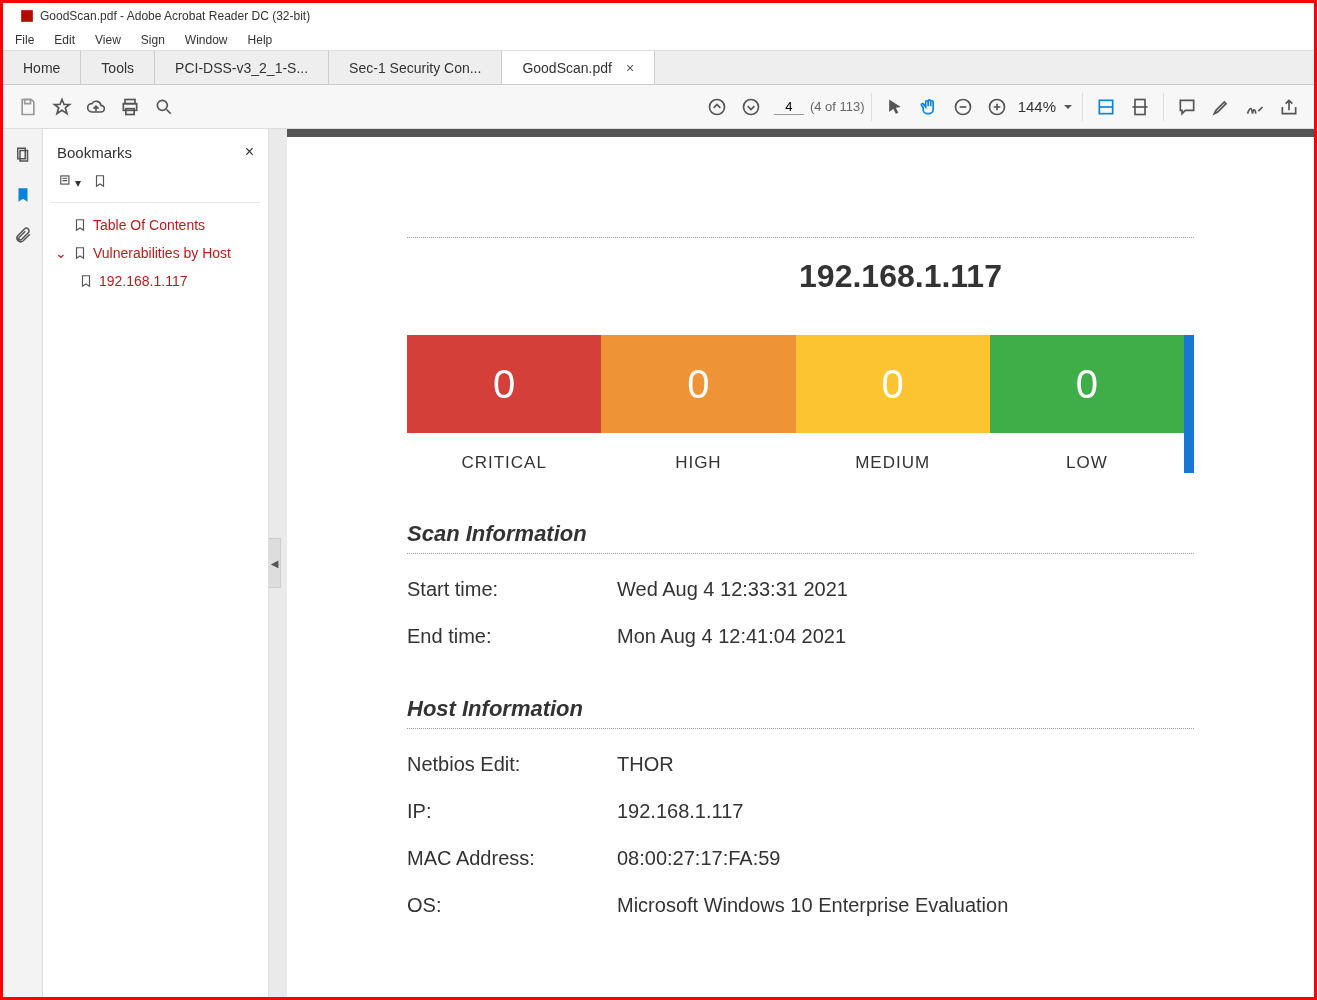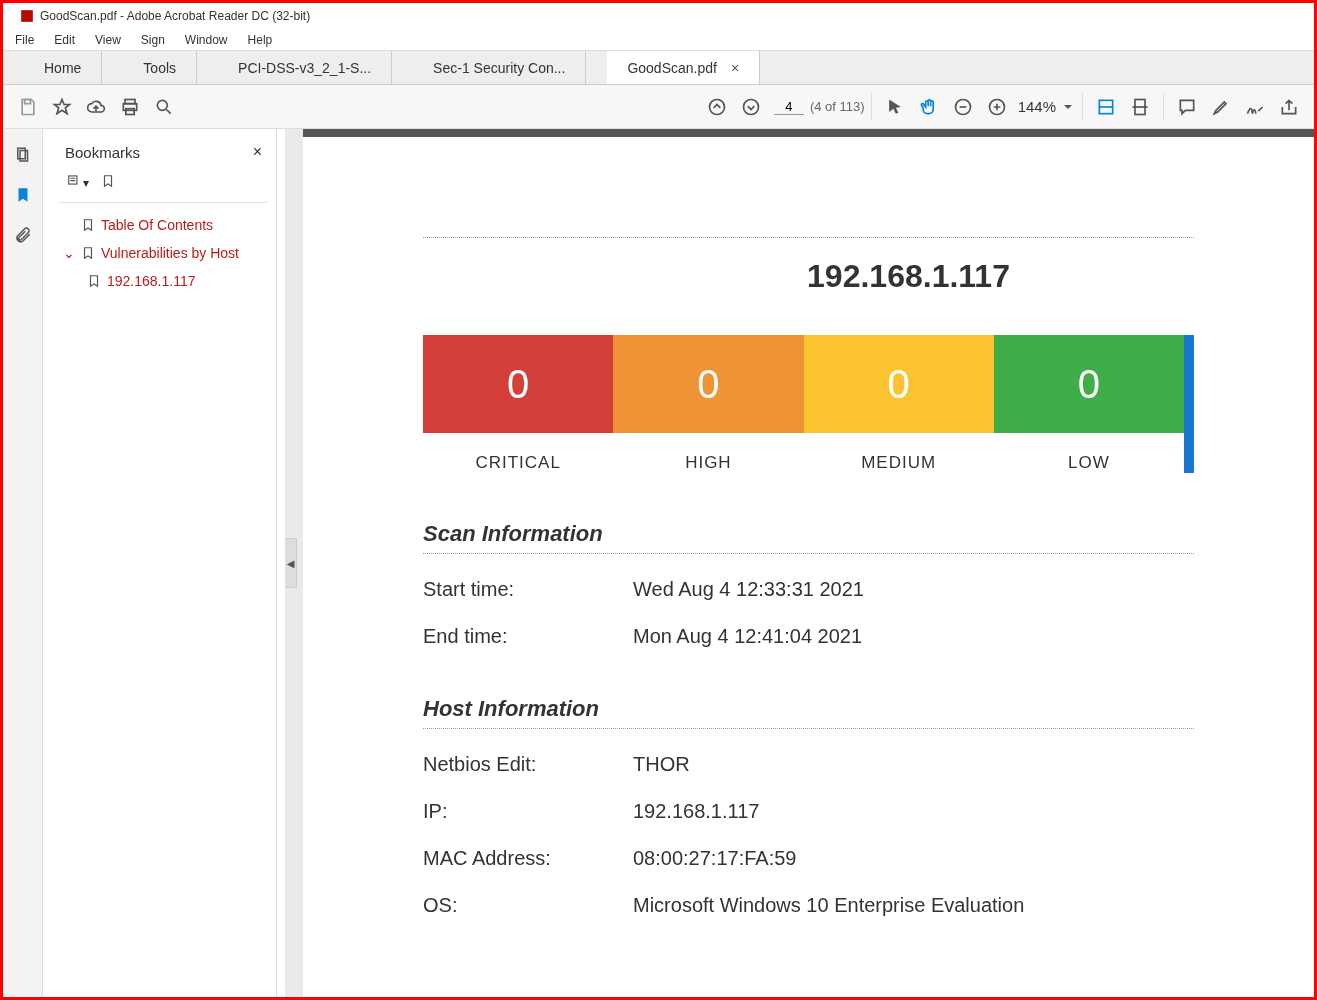--- a/index.html
+++ b/index.html
@@ -2,32 +2,32 @@
 <html><head>
 <meta charset="utf-8">
 <style>
 * { box-sizing: border-box; margin: 0; padding: 0; }
 body { font-family: "Segoe UI", Arial, sans-serif; font-size: 12px; background: #fff; color: #333; width: 1317px; height: 1000px; border: 3px solid red; overflow: hidden; position: relative; }
 .titlebar { height: 26px; display: flex; align-items: center; padding: 0 17px; font-size: 12px; background: #fff; }
 .titlebar .app-icon { width: 14px; height: 14px; margin-right: 6px; }
 .menubar { height: 22px; display: flex; align-items: center; padding: 0 2px; font-size: 12px; background: #fff; border-bottom: 1px solid #ddd; }
 .menubar span { padding: 2px 10px; cursor: default; }
 .tabbar { height: 34px; background: #eee; display: flex; align-items: stretch; border-bottom: 1px solid #ccc; }
-.tab, .hometab { display: flex; align-items: center; padding: 0 20px; font-size: 14px; border-right: 1px solid #ccc; background: #eee; position: relative; margin-left: 21px; }
+.tab, .hometab { display: flex; align-items: center; padding: 0 20px; font-size: 14px; border-right: 1px solid #ccc; background: #eee; position: relative; }
 .tab.active { background: #fff; }
 .tab .close { margin-left: 14px; font-size: 14px; color: #555; }
 .toolbar { height: 44px; background: #f7f7f7; border-bottom: 1px solid #ddd; display: flex; align-items: center; padding: 0 8px; }
 .tool-icon { width: 34px; height: 34px; display: flex; align-items: center; justify-content: center; color: #555; cursor: pointer; }
 .tool-icon svg { width: 20px; height: 20px; }
 .toolbar .sep { width: 1px; height: 28px; background: #ddd; margin: 0 6px; }
 .toolbar .spacer { flex: 1; }
 .pagein { width: 30px; text-align: center; border: none; border-bottom: 1px solid #999; background: transparent; font-size: 13px; margin: 0 6px; }
 .pageof { font-size: 13px; color: #666; }
 .zoomlbl { font-size: 15px; color: #333; margin: 0 4px; }
-.content { display: flex; height: calc(1000px - 6px - 26px - 22px - 34px - 44px); gap: 8px; }
+.content { display: flex; height: calc(1000px - 6px - 26px - 22px - 34px - 44px); }
 .leftrail { width: 40px; background: #f3f3f3; border-right: 1px solid #ddd; display: flex; flex-direction: column; align-items: center; padding-top: 14px; gap: 16px; }
 .leftrail .rail-icon { width: 24px; height: 24px; display:flex; align-items:center; justify-content:center; color:#555; }
 .leftrail .rail-icon.active { color: #0a84d6; }
 .bmpanel { width: 226px; background: #fff; border-right: 1px solid #ddd; padding: 10px 8px; }
 .bmhead { display: flex; align-items: center; justify-content: space-between; font-size: 15px; padding: 4px 6px 10px 6px; }
 .bmtools { display:flex; gap:12px; padding:2px 6px 10px 6px; border-bottom:1px solid #e4e4e4; margin-bottom:8px;}
 .bmitem { display: flex; align-items: center; gap: 6px; padding: 6px 4px; font-size: 14px; color: #b91c1c; }
 .bmitem.child { padding-left: 28px; }
 .chev { width: 12px; display:inline-block; }
 .docarea { flex: 1; background: #eaeaea; position: relative; overflow: hidden; }

